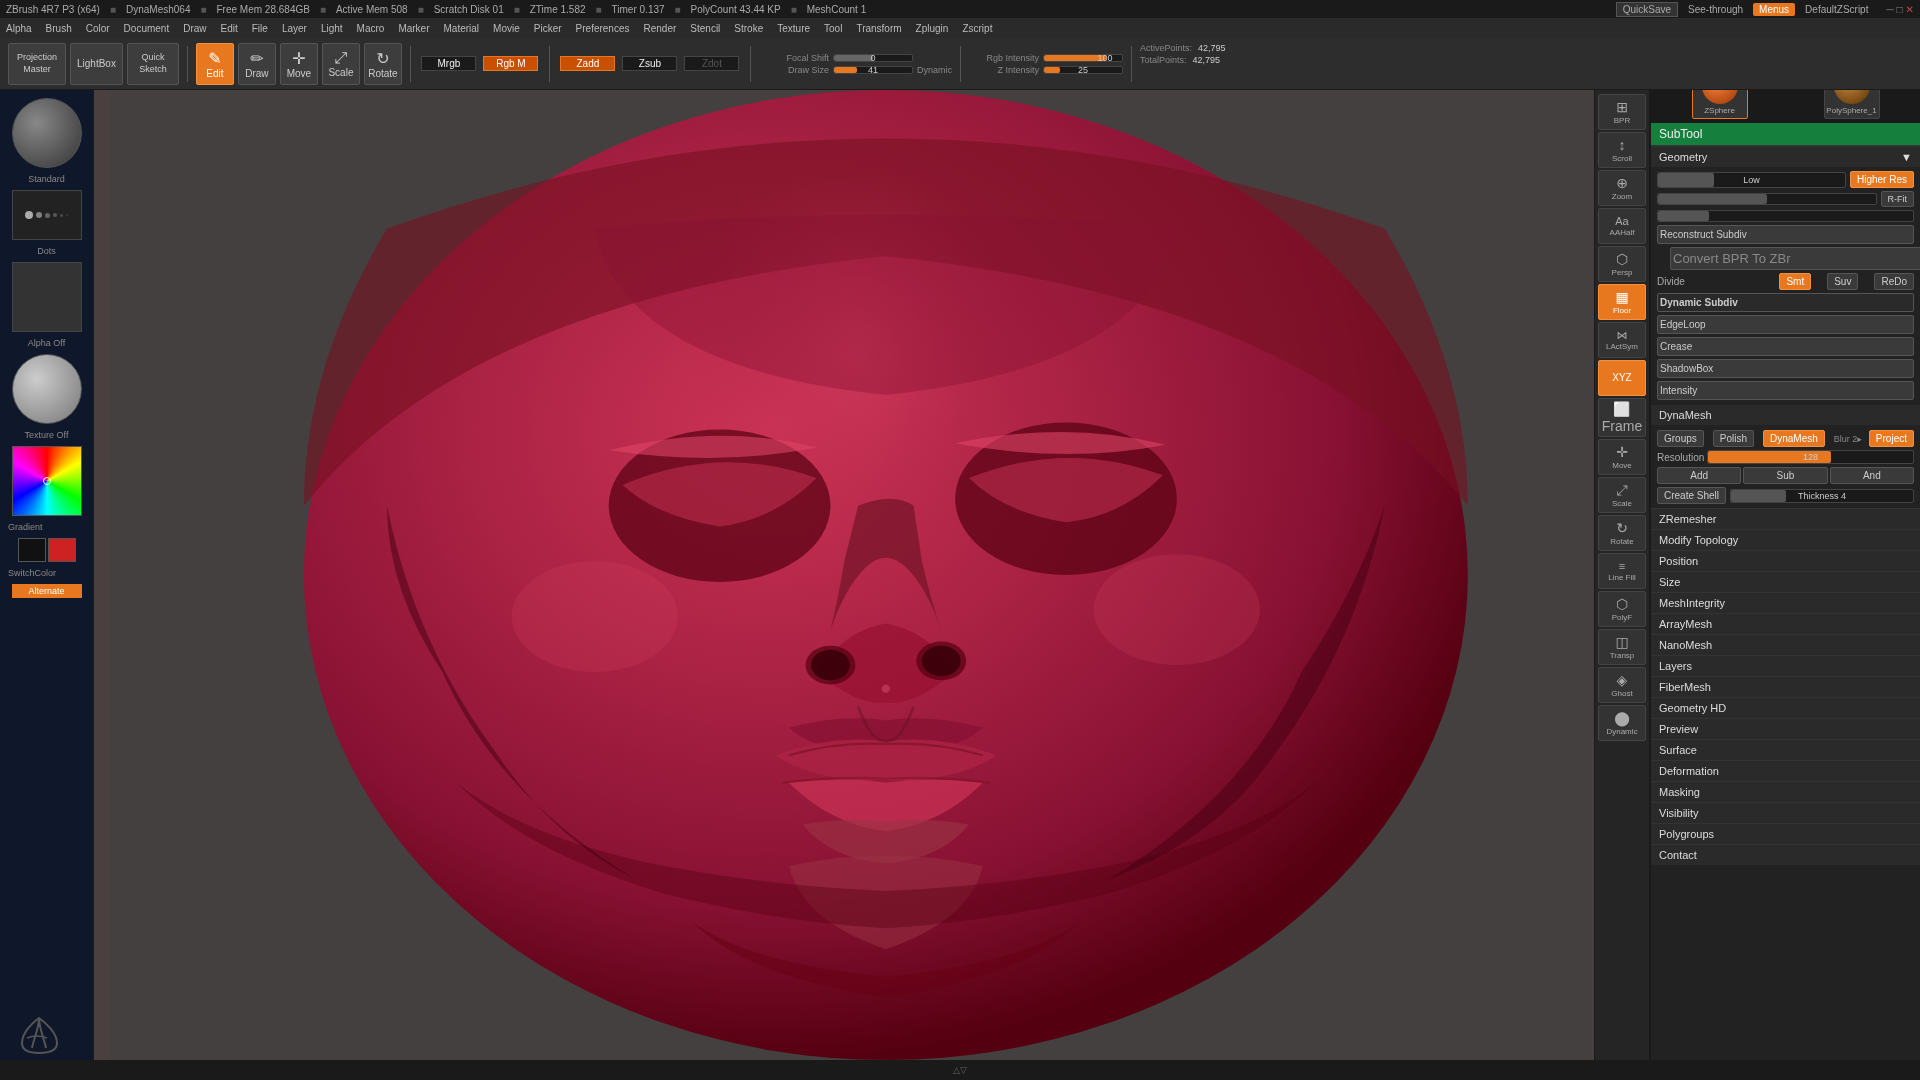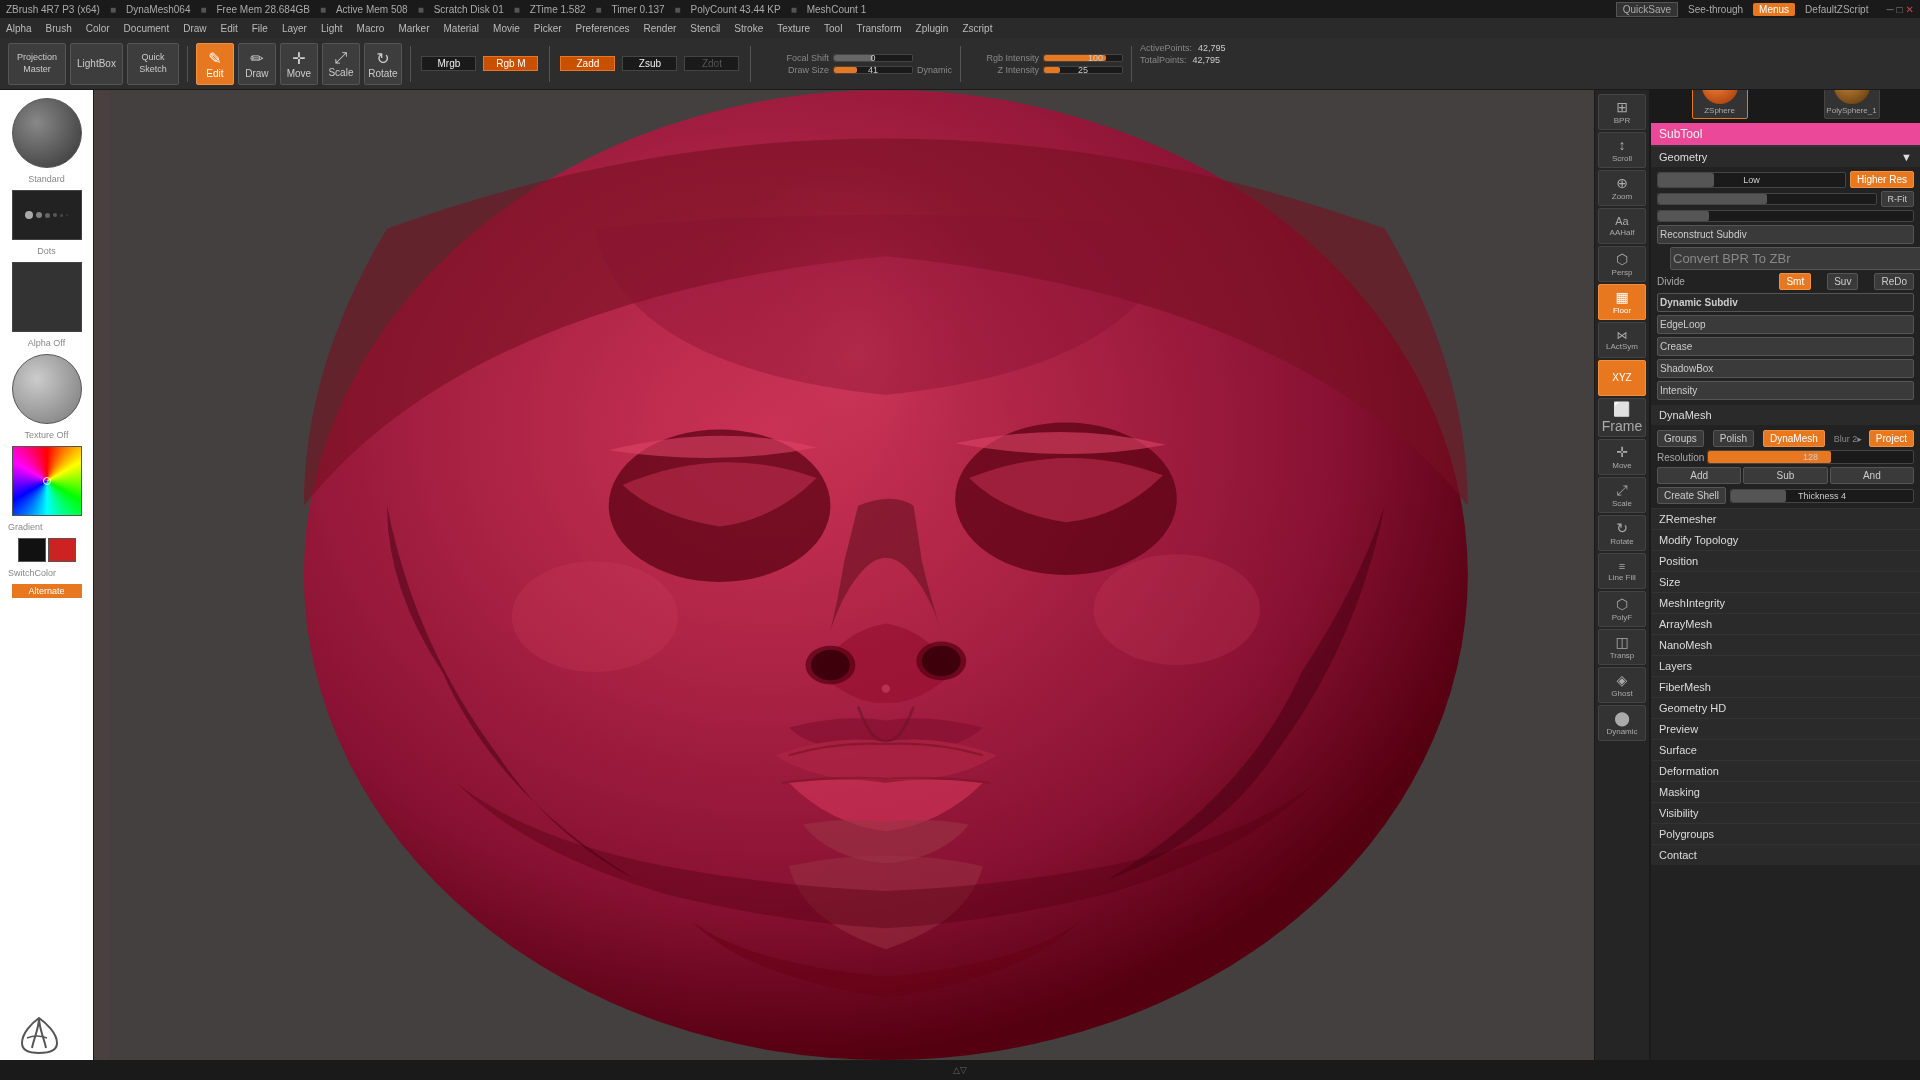--- a/index.html
+++ b/index.html
@@ -137,21 +137,21 @@
       border-radius: 2px;
     }
     .slider-fill.orange { background: #e87820; }
 
     
     #left-panel {
       position: absolute;
       top: 90px; left: 0;
       width: 94px;
       bottom: 0;
-      background: #ffffff;
+      background: #0f172a;
       border-right: 1px solid #1a1a1a;
       display: flex;
       flex-direction: column;
       align-items: center;
       padding: 8px 4px;
       gap: 6px;
       overflow-y: auto;
       z-index: 50;
     }
 
@@ -414,21 +414,21 @@
       text-align: left;
     }
 
     .pp-three-btn {
       display: flex;
       gap: 2px;
     }
     .pp-three-btn .pp-btn { flex: 1; text-align: center; }
 
     .subtool-title {
-      background: #ec4899;
+      background: #15803d;
       padding: 4px 8px;
       font-size: 12px;
       color: #eee;
       border-bottom: 1px solid #333;
     }
 
     .resolution-row {
       display: flex;
       align-items: center;
       justify-content: space-between;
@@ -624,21 +624,21 @@
     </div>
   </div>
 
   <div class="toolbar-separator"></div>
 
   <div class="toolbar-slider-group">
     <div class="slider-row">
       <span class="sl-label">Rgb Intensity</span>
       <div class="slider-track">
         <div class="slider-fill orange" style="width:80%;"></div>
-        <span style="position:absolute;top:50%;transform:translateY(-50%);width:100%;text-align:left;font-size:9px;color:#ccc;padding-left:44px;">100</span>
+        <span style="position:absolute;top:50%;transform:translateY(-50%);width:100%;text-align:center;font-size:9px;color:#ccc;padding-left:44px;">100</span>
       </div>
     </div>
     <div class="slider-row">
       <span class="sl-label">Z Intensity</span>
       <div class="slider-track">
         <div class="slider-fill orange" style="width:20%;"></div>
         <span style="position:absolute;top:50%;transform:translateY(-50%);width:100%;text-align:center;font-size:9px;color:#ccc;">25</span>
       </div>
     </div>
   </div>

